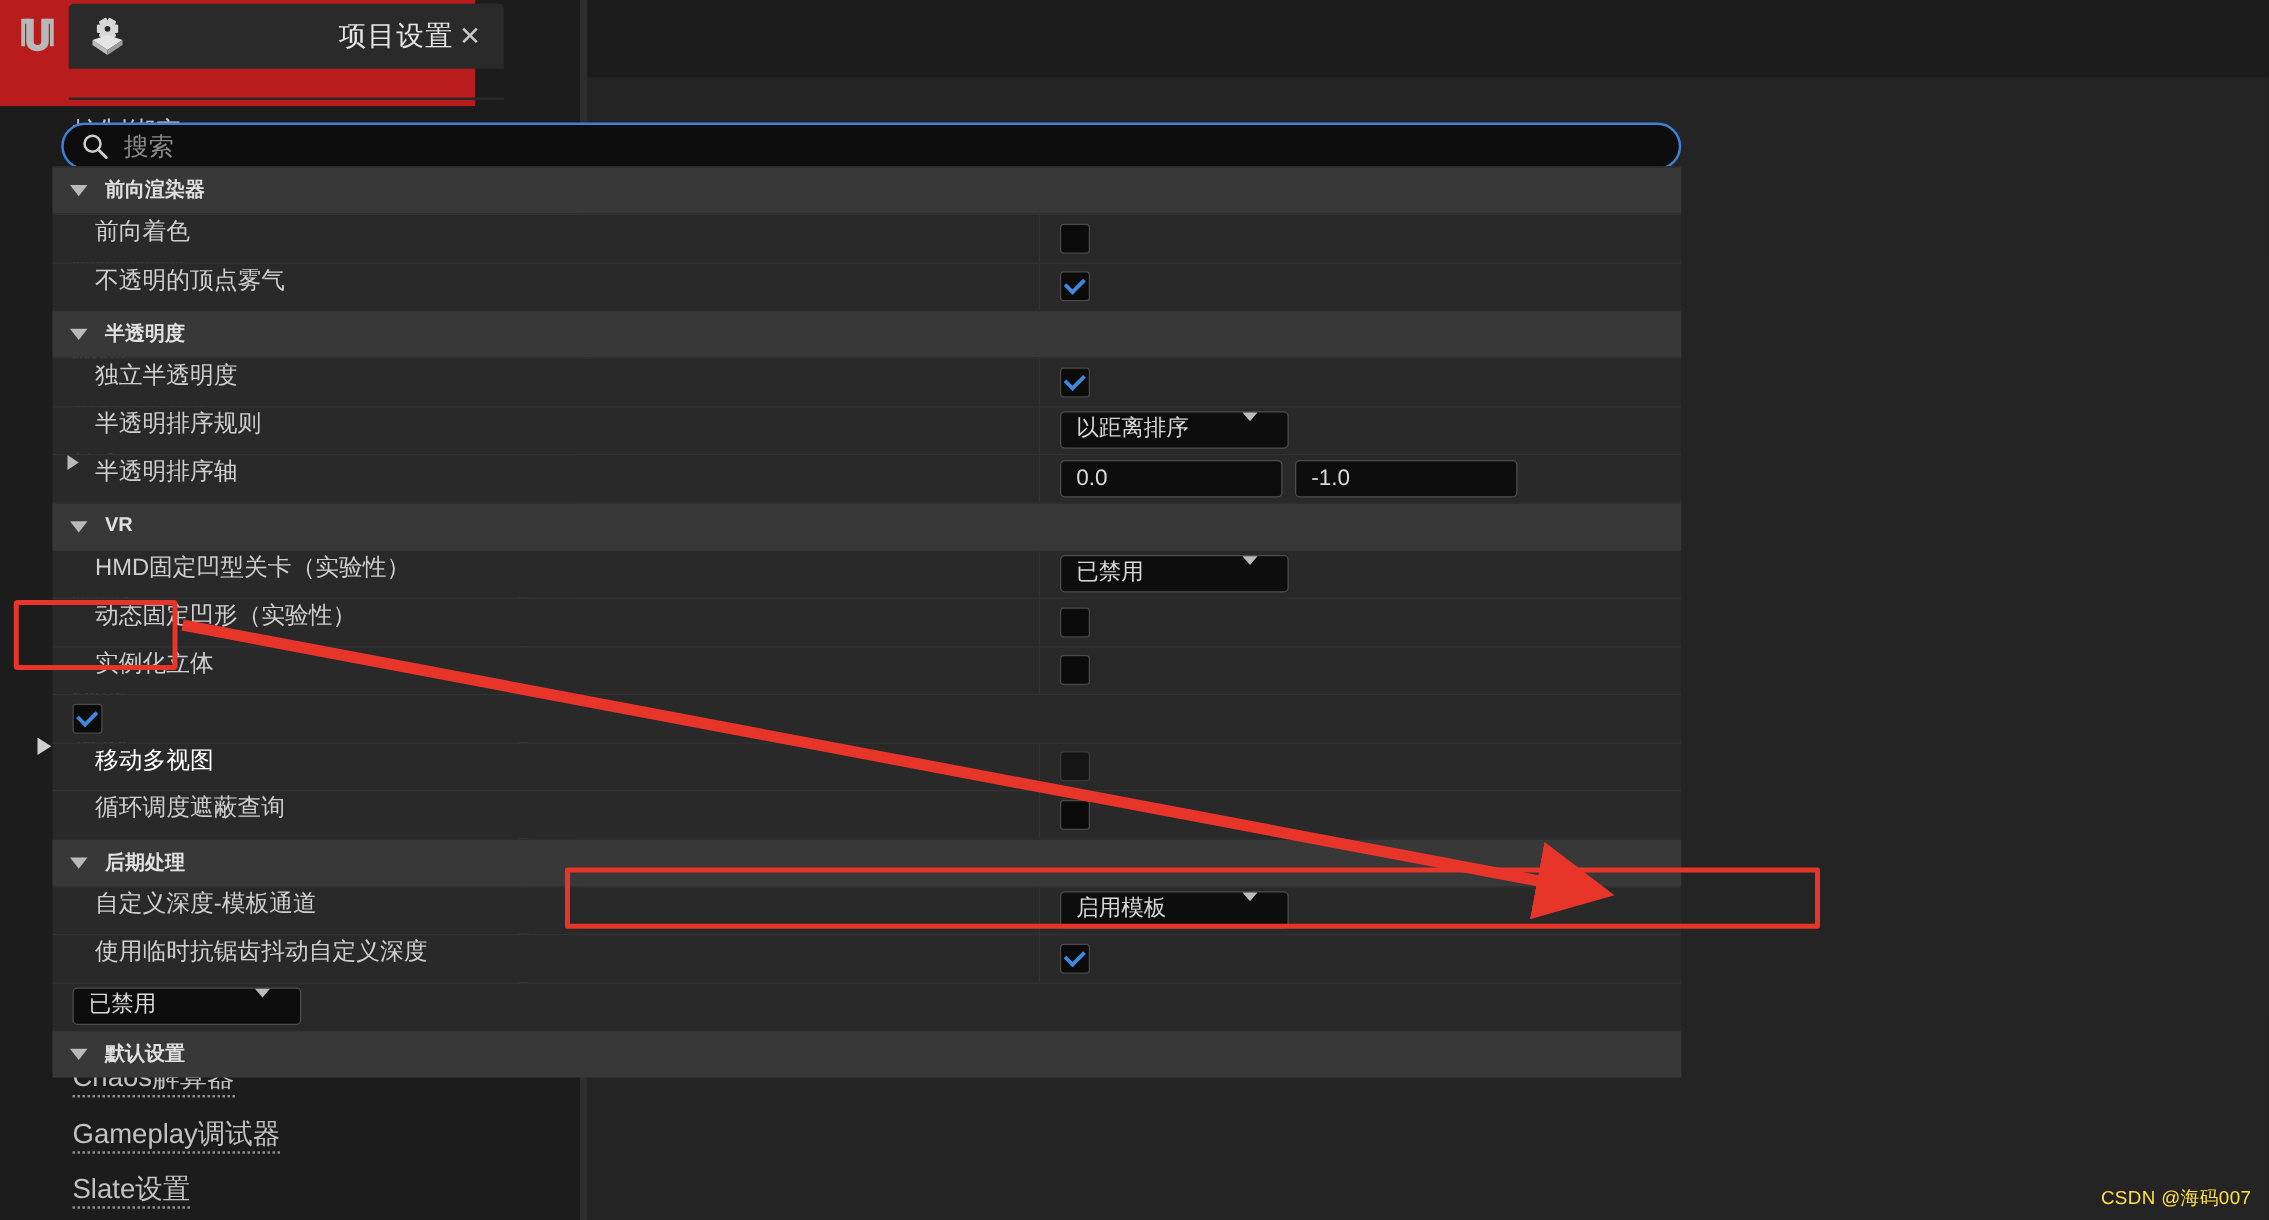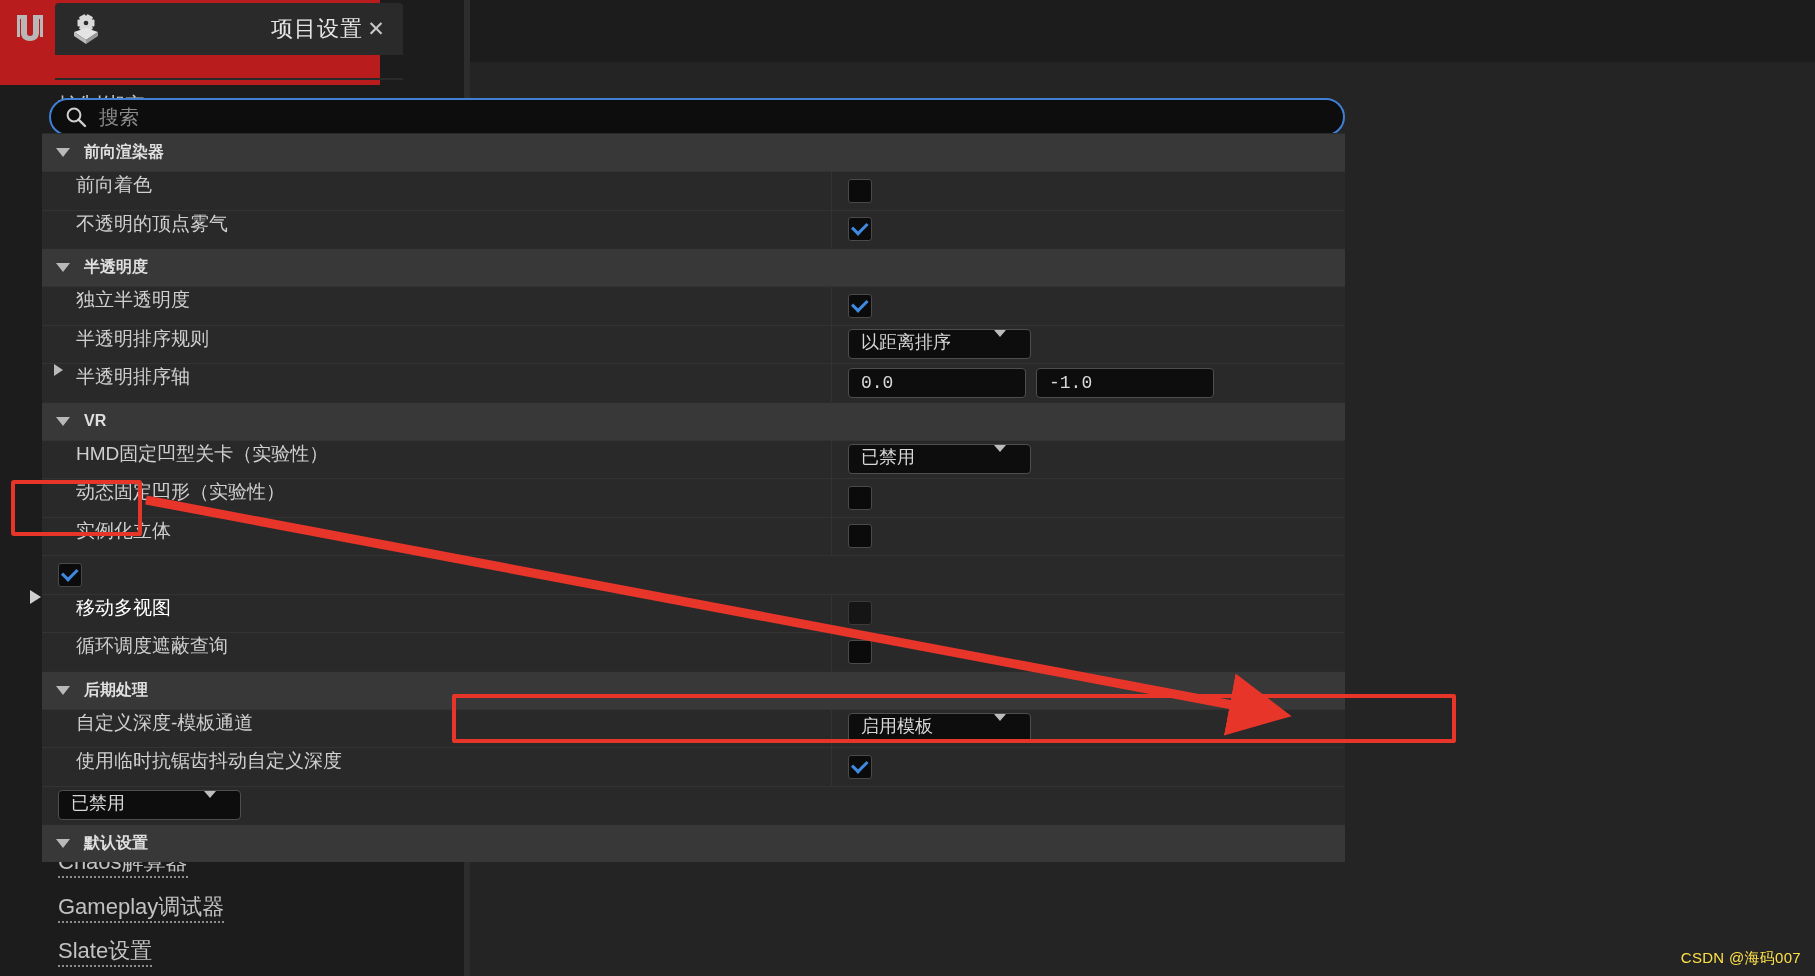--- a/index.html
+++ b/index.html
@@ -273,21 +273,20 @@
     height: 30px;
     background: #0d0d0d;
     border: 1px solid #4e4e4e;
     border-radius: 4px;
     display: flex;
     align-items: center;
     padding-left: 12px;
     color: #d8d8d8;
     font-size: 18px;
     cursor: text;
-    font-family: Liberation Mono, monospace;
   }
 
   
   .anno-box-nav {
     position: absolute;
     left: 11px; top: 480px;
     width: 131px; height: 56px;
     border: 4px solid #e8352a;
     border-radius: 3px;
     pointer-events: none;

